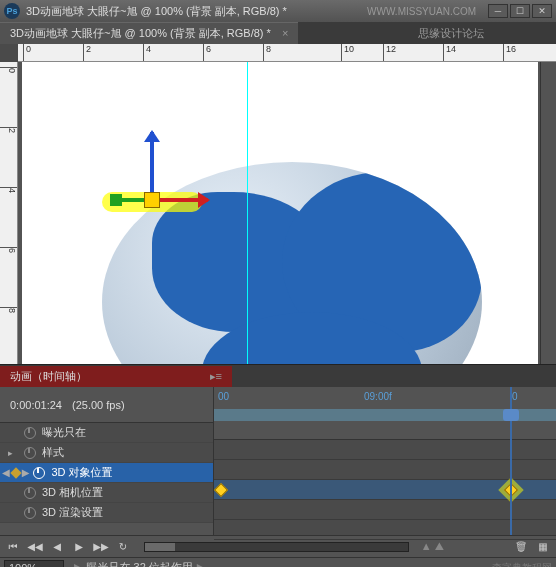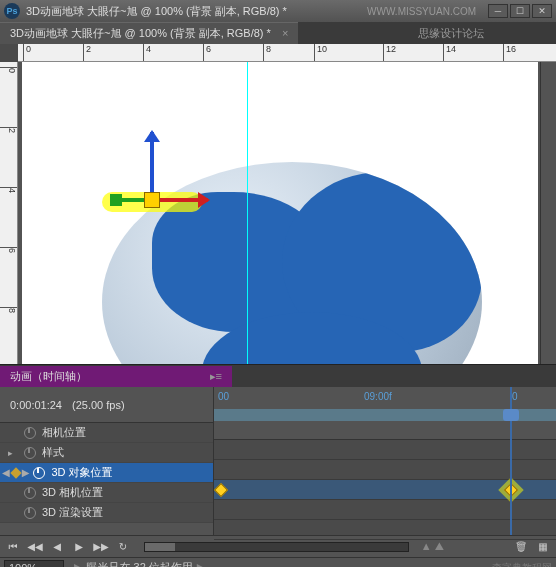--- a/index.html
+++ b/index.html
@@ -33,21 +33,21 @@
 .gizmo .ax{position:absolute;left:48px;top:0;width:4px;height:70px;background:#2050d0;}
 .gizmo .ax::before{content:"";position:absolute;left:-6px;top:-10px;border:8px solid transparent;border-bottom:12px solid #2050d0;}
 .gizmo .ay{position:absolute;left:50px;top:66px;width:56px;height:4px;background:#d02020;}
 .gizmo .ay::after{content:"";position:absolute;right:-10px;top:-6px;border:8px solid transparent;border-left:12px solid #d02020;}
 .gizmo .az{position:absolute;left:14px;top:66px;width:36px;height:4px;background:#20a020;}
 .gizmo .az::before{content:"";position:absolute;left:-6px;top:-4px;width:12px;height:12px;background:#20a020;}
 .gizmo .ctr{position:absolute;left:42px;top:60px;width:16px;height:16px;background:#ffd000;border:1px solid #886600;}
 .scrollbar-v{width:16px;background:#535353;border-left:1px solid #333;}
 .panel{background:#535353;border-top:1px solid #222;}
 .panel-tabs{height:22px;background:#3a3a3a;display:flex;align-items:center;}
-.panel-tab{background:#701a75;color:#ddd;padding:3px 10px;}
+.panel-tab{background:#7f1d1d;color:#ddd;padding:3px 10px;}
 .panel-tab .arrow{margin-left:120px;color:#999;}
 .timeline{height:148px;display:flex;background:#535353;}
 .tl-left{width:214px;background:#535353;border-right:1px solid #333;}
 .tl-head{height:36px;border-bottom:1px solid #333;display:flex;align-items:center;padding:0 10px;color:#ddd;}
 .tl-row{height:20px;border-bottom:1px solid #444;display:flex;align-items:center;padding:0 4px 0 30px;color:#ddd;background:#4a4a4a;}
 .tl-row.sel{background:#2862a8;color:#fff;}
 .tl-row .tw{margin-left:-22px;margin-right:6px;color:#aaa;font-size:9px;width:10px;}
 .tl-row .sw{width:12px;height:12px;border:1px solid #888;border-radius:50%;margin-right:6px;position:relative;}
 .tl-row .sw::after{content:"";position:absolute;left:3px;top:0;width:2px;height:5px;background:#888;}
 .tl-row.sel .sw{border-color:#fff;}
@@ -99,21 +99,21 @@
     </div>
     <div class="forum">思缘设计论坛</div>
   </div>
 
   <div class="ruler-h">
     <div class="tick" style="left:5px">0</div>
     <div class="tick" style="left:65px">2</div>
     <div class="tick" style="left:125px">4</div>
     <div class="tick" style="left:185px">6</div>
     <div class="tick" style="left:245px">8</div>
-    <div class="tick" style="left:296px">10</div>
+    <div class="tick" style="left:323px">10</div>
     <div class="tick" style="left:365px">12</div>
     <div class="tick" style="left:425px">14</div>
     <div class="tick" style="left:485px">16</div>
   </div>
 
   <div class="content-row">
     <div class="ruler-v">
       <div class="tick" style="top:5px">0</div>
       <div class="tick" style="top:65px">2</div>
       <div class="tick" style="top:125px">4</div>
@@ -149,21 +149,21 @@
     </div>
     <div class="timeline">
       <div class="tl-left">
         <div class="tl-head">
           <span>0:00:01:24</span>
           <span style="margin-left:10px">(25.00 fps)</span>
         </div>
         <div class="tl-row">
           <span class="tw"></span>
           <span class="sw"></span>
-          <span>相机位置</span>
+          <span>曝光只在</span>
         </div>
         <div class="tl-row">
           <span class="tw">▸</span>
           <span class="sw"></span>
           <span>样式</span>
         </div>
         <div class="tl-row sel">
           <div class="keynav" style="margin-left:-28px">
             <span>◀</span>
             <span class="dia"></span>

